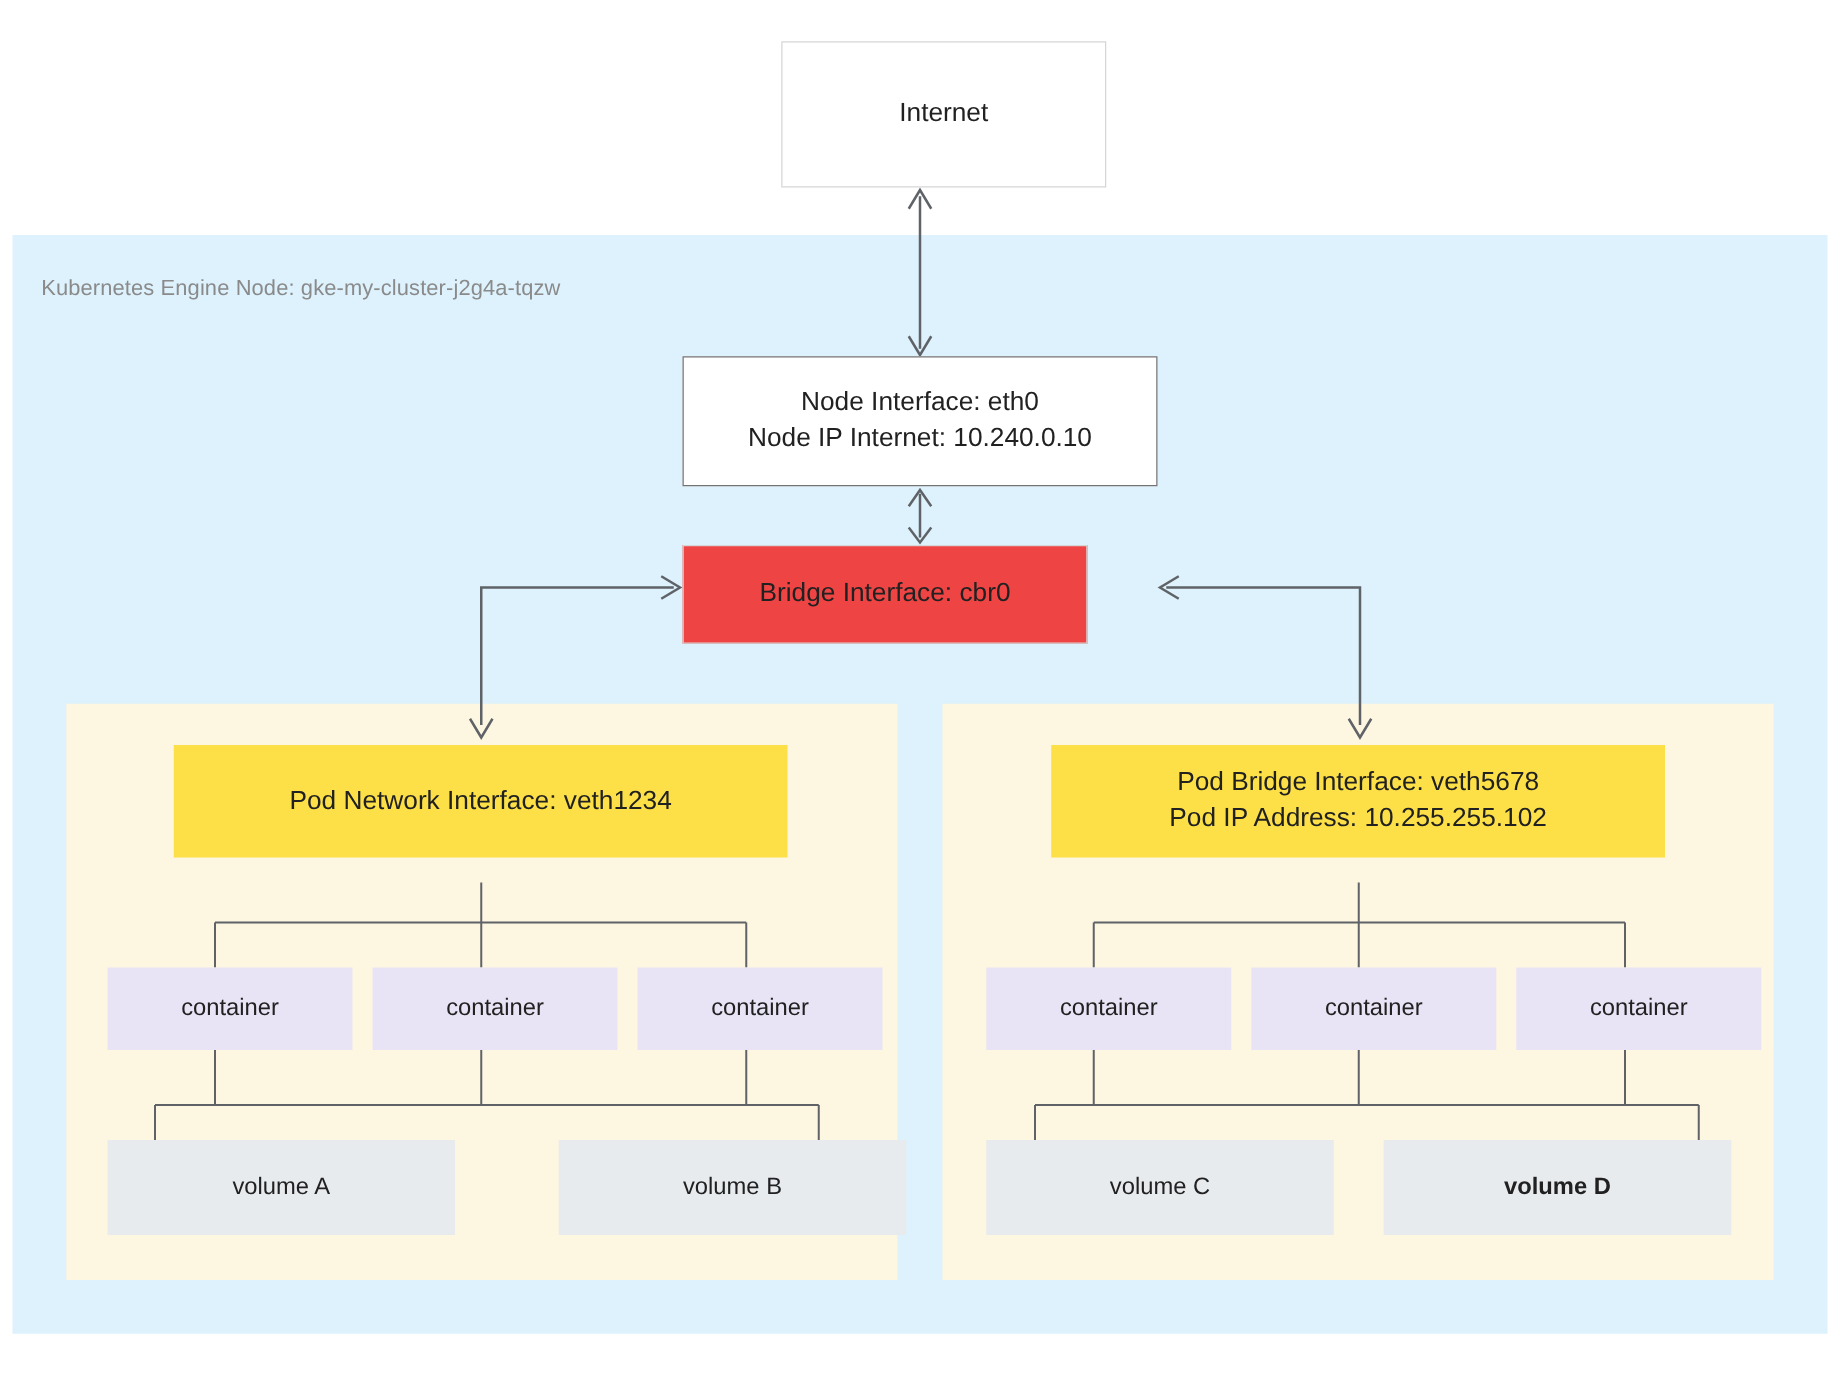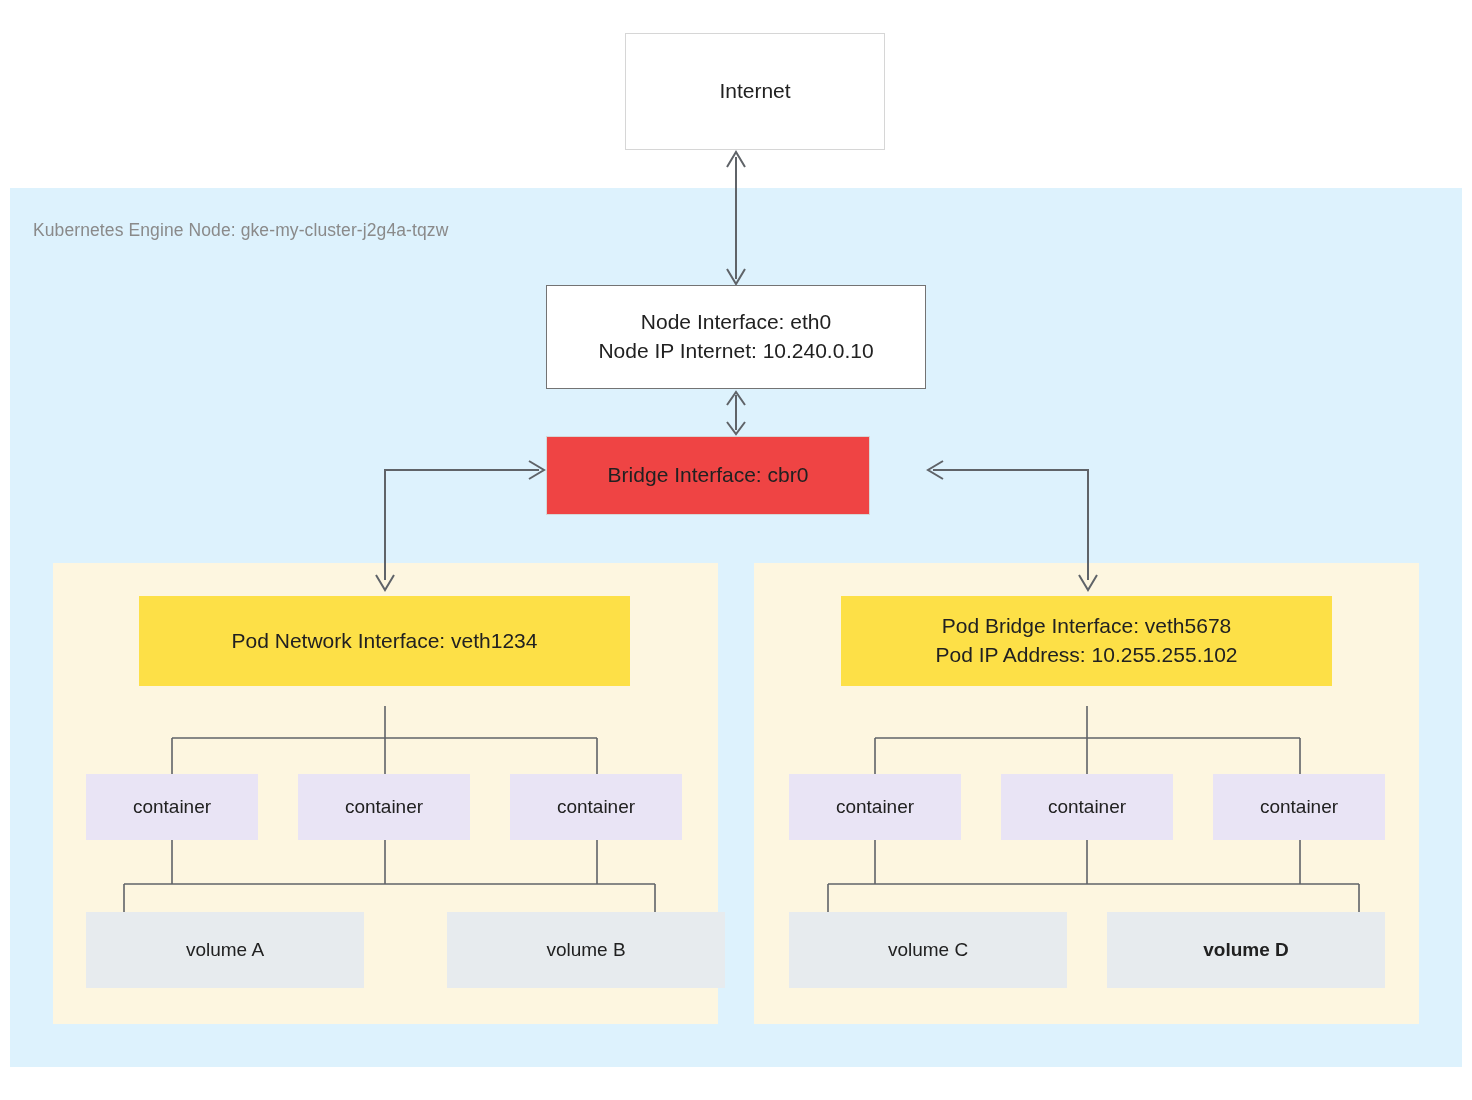--- a/index.html
+++ b/index.html
@@ -94,21 +94,21 @@
     top: 596px;
   }
   #pod-iface-1 { left: 139px; width: 491px; }
   #pod-iface-2 { left: 841px; width: 491px; }
   
   .container-box {
     background: #e9e4f5;
     height: 66px;
     font-size: 19px;
     top: 774px;
-    width: 172px;
+    width: 196px;
   }
   #container-1a { left: 86px; }
   #container-1b { left: 298px; }
   #container-1c { left: 510px; }
   #container-2a { left: 789px; }
   #container-2b { left: 1001px; }
   #container-2c { left: 1213px; }
   
   .volume-box {
     background: #e7ebee;

